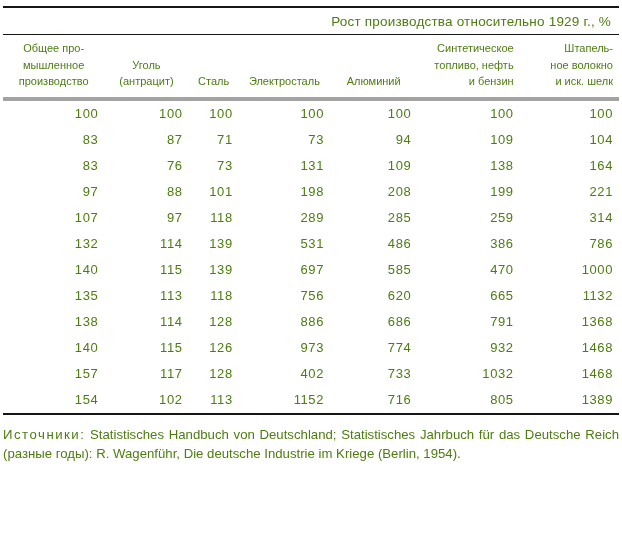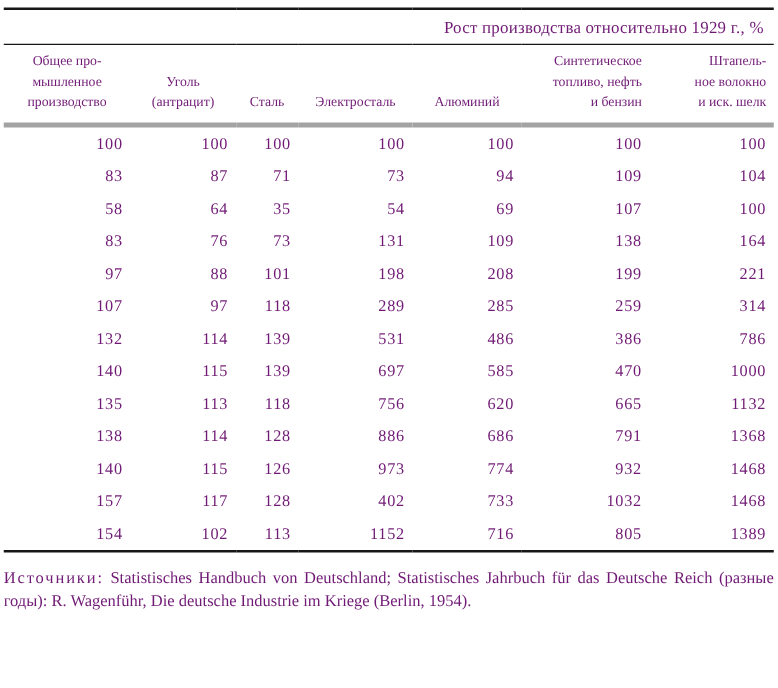--- a/index.html
+++ b/index.html
@@ -5,22 +5,22 @@
   html, body {
     margin: 0;
     padding: 0;
     background: #ffffff;
   }
   .page {
     position: relative;
     width: 622px;
     height: 550px;
     background: #ffffff;
-    color: #701a75;
-    font-family: Liberation Serif, serif;
+    color: #4d7c0f;
+    font-family: Liberation Sans, sans-serif;
     overflow: hidden;
   }
   table.growth-table {
     border-collapse: collapse;
     table-layout: fixed;
     width: 616px;
     margin: 6px 0 0 3px;
     border-top: 2px solid #161616;
     border-bottom: 2px solid #161616;
   }
@@ -119,29 +119,20 @@
         <tr>
           <td>83</td>
           <td>87</td>
           <td>71</td>
           <td>73</td>
           <td>94</td>
           <td>109</td>
           <td>104</td>
         </tr>
         <tr>
-          <td>58</td>
-          <td>64</td>
-          <td>35</td>
-          <td>54</td>
-          <td>69</td>
-          <td>107</td>
-          <td>100</td>
-        </tr>
-        <tr>
           <td>83</td>
           <td>76</td>
           <td>73</td>
           <td>131</td>
           <td>109</td>
           <td>138</td>
           <td>164</td>
         </tr>
         <tr>
           <td>97</td>

